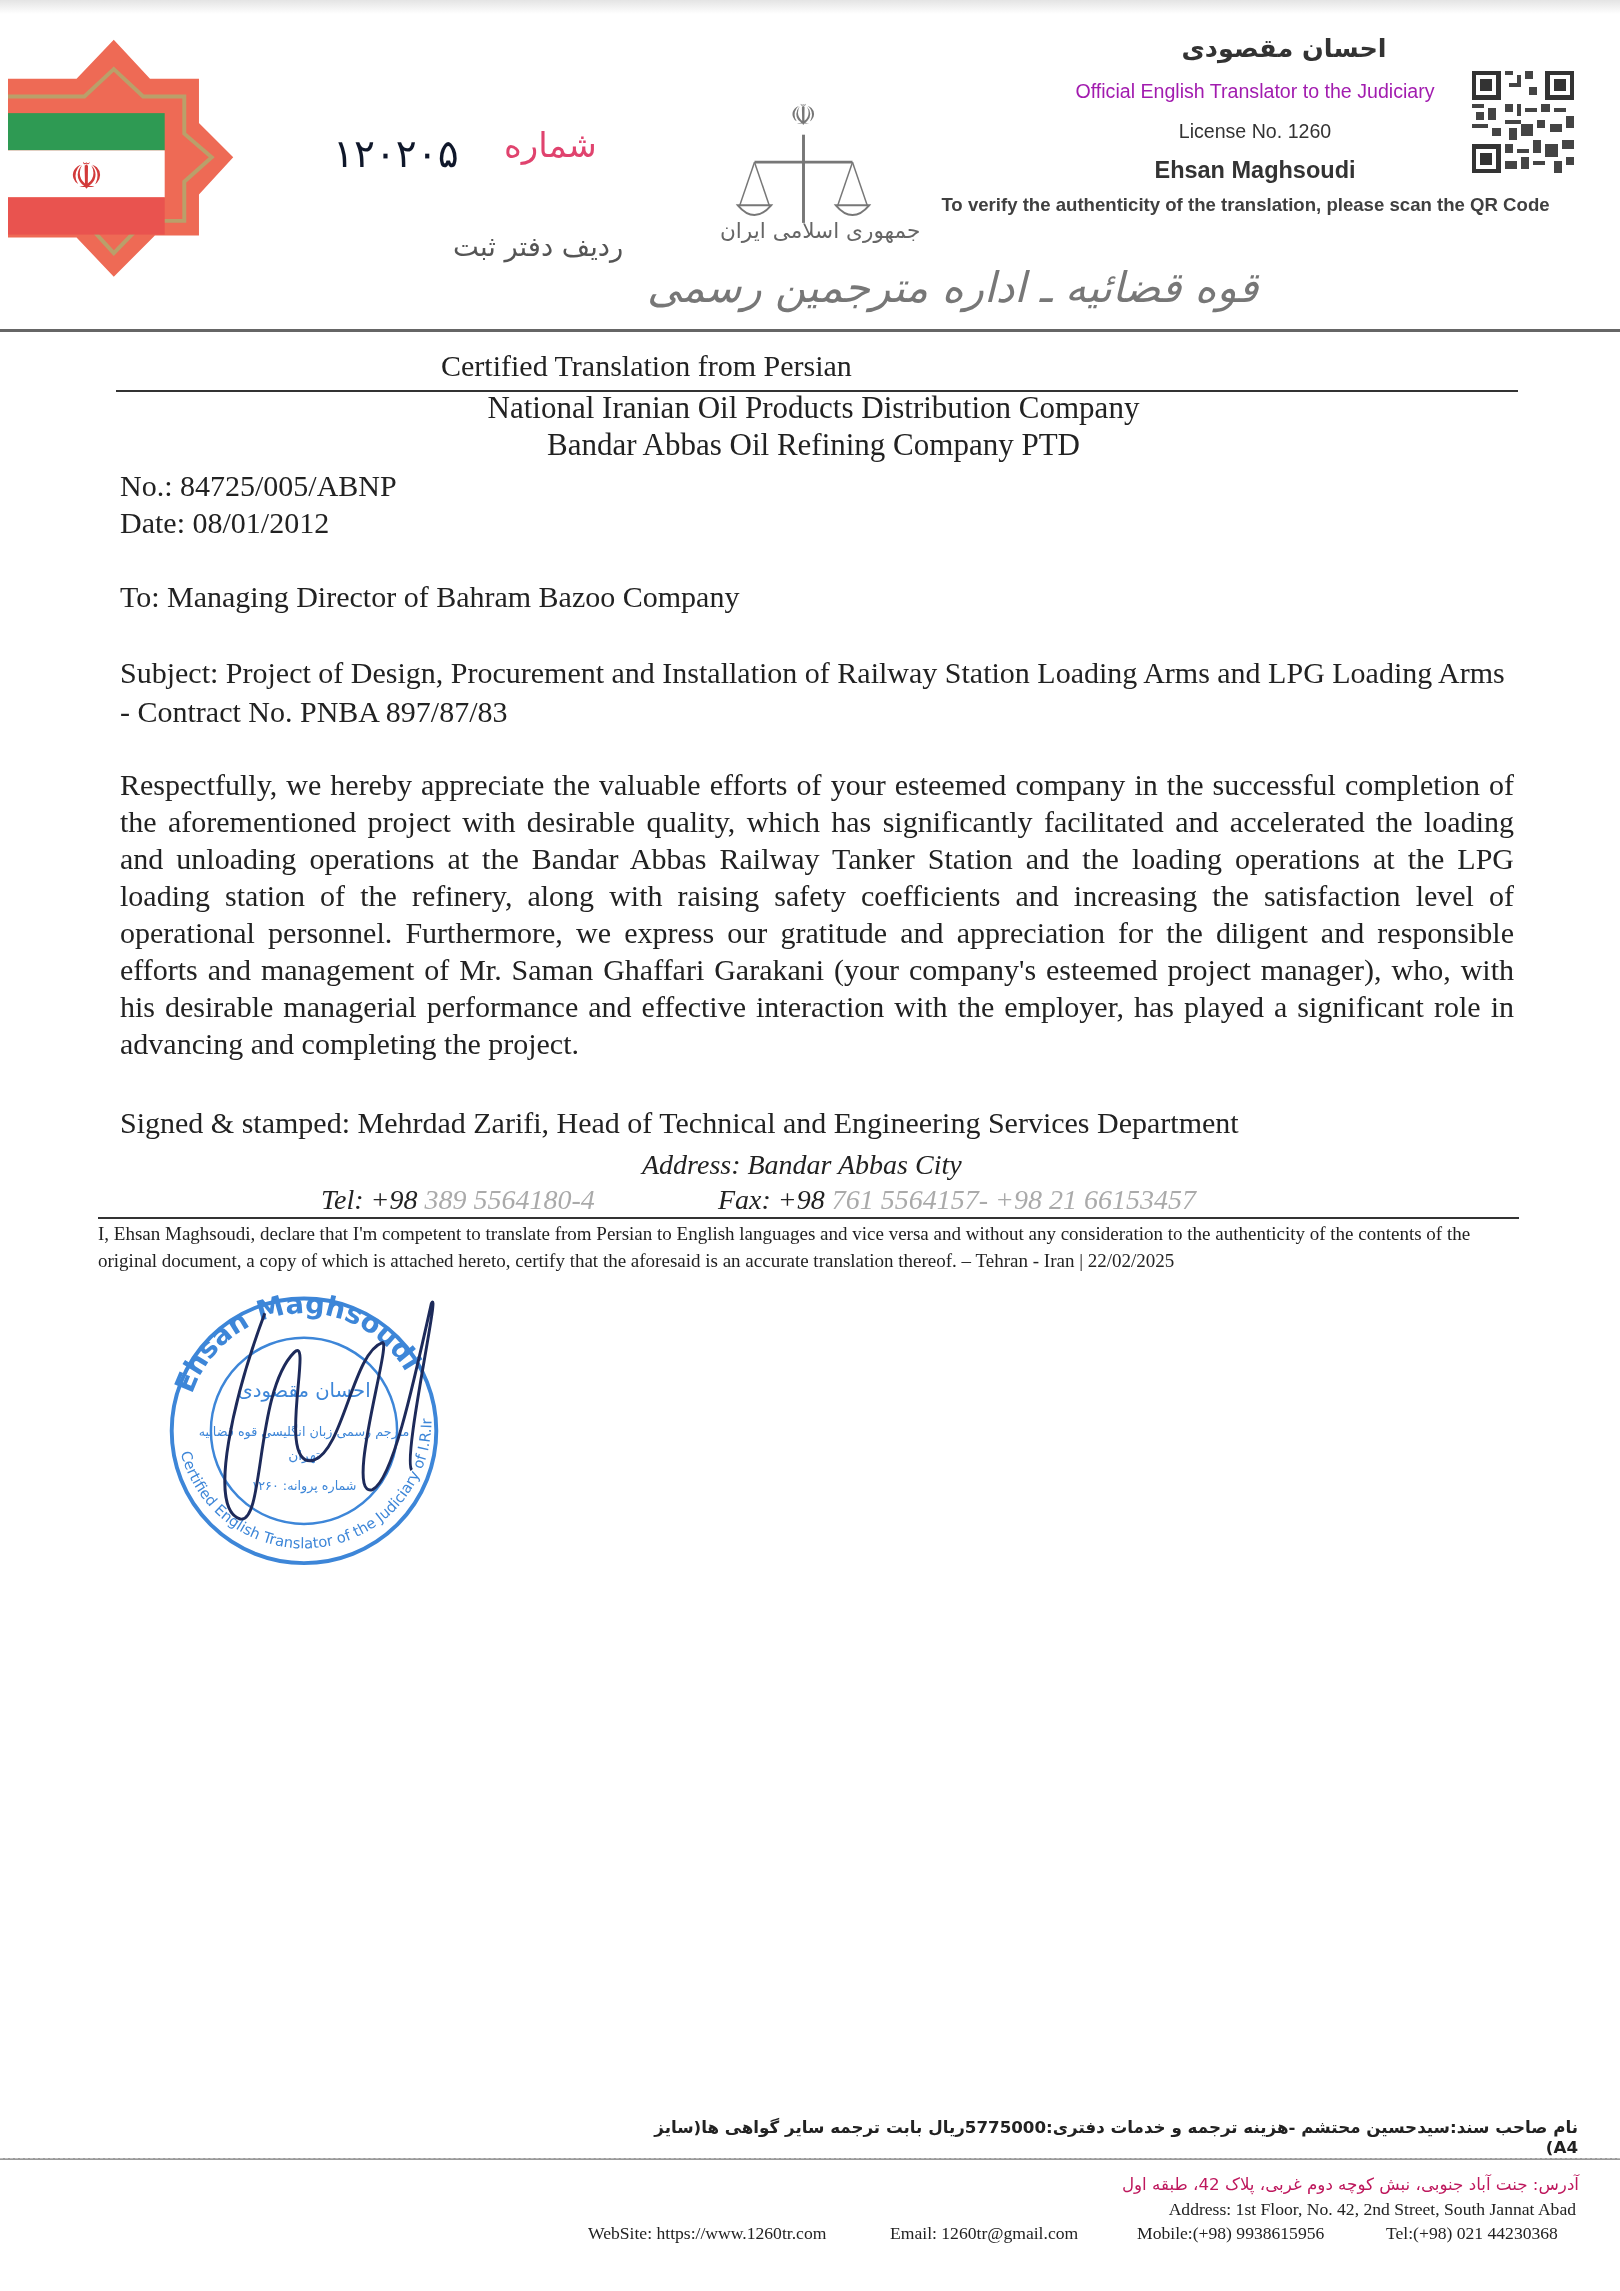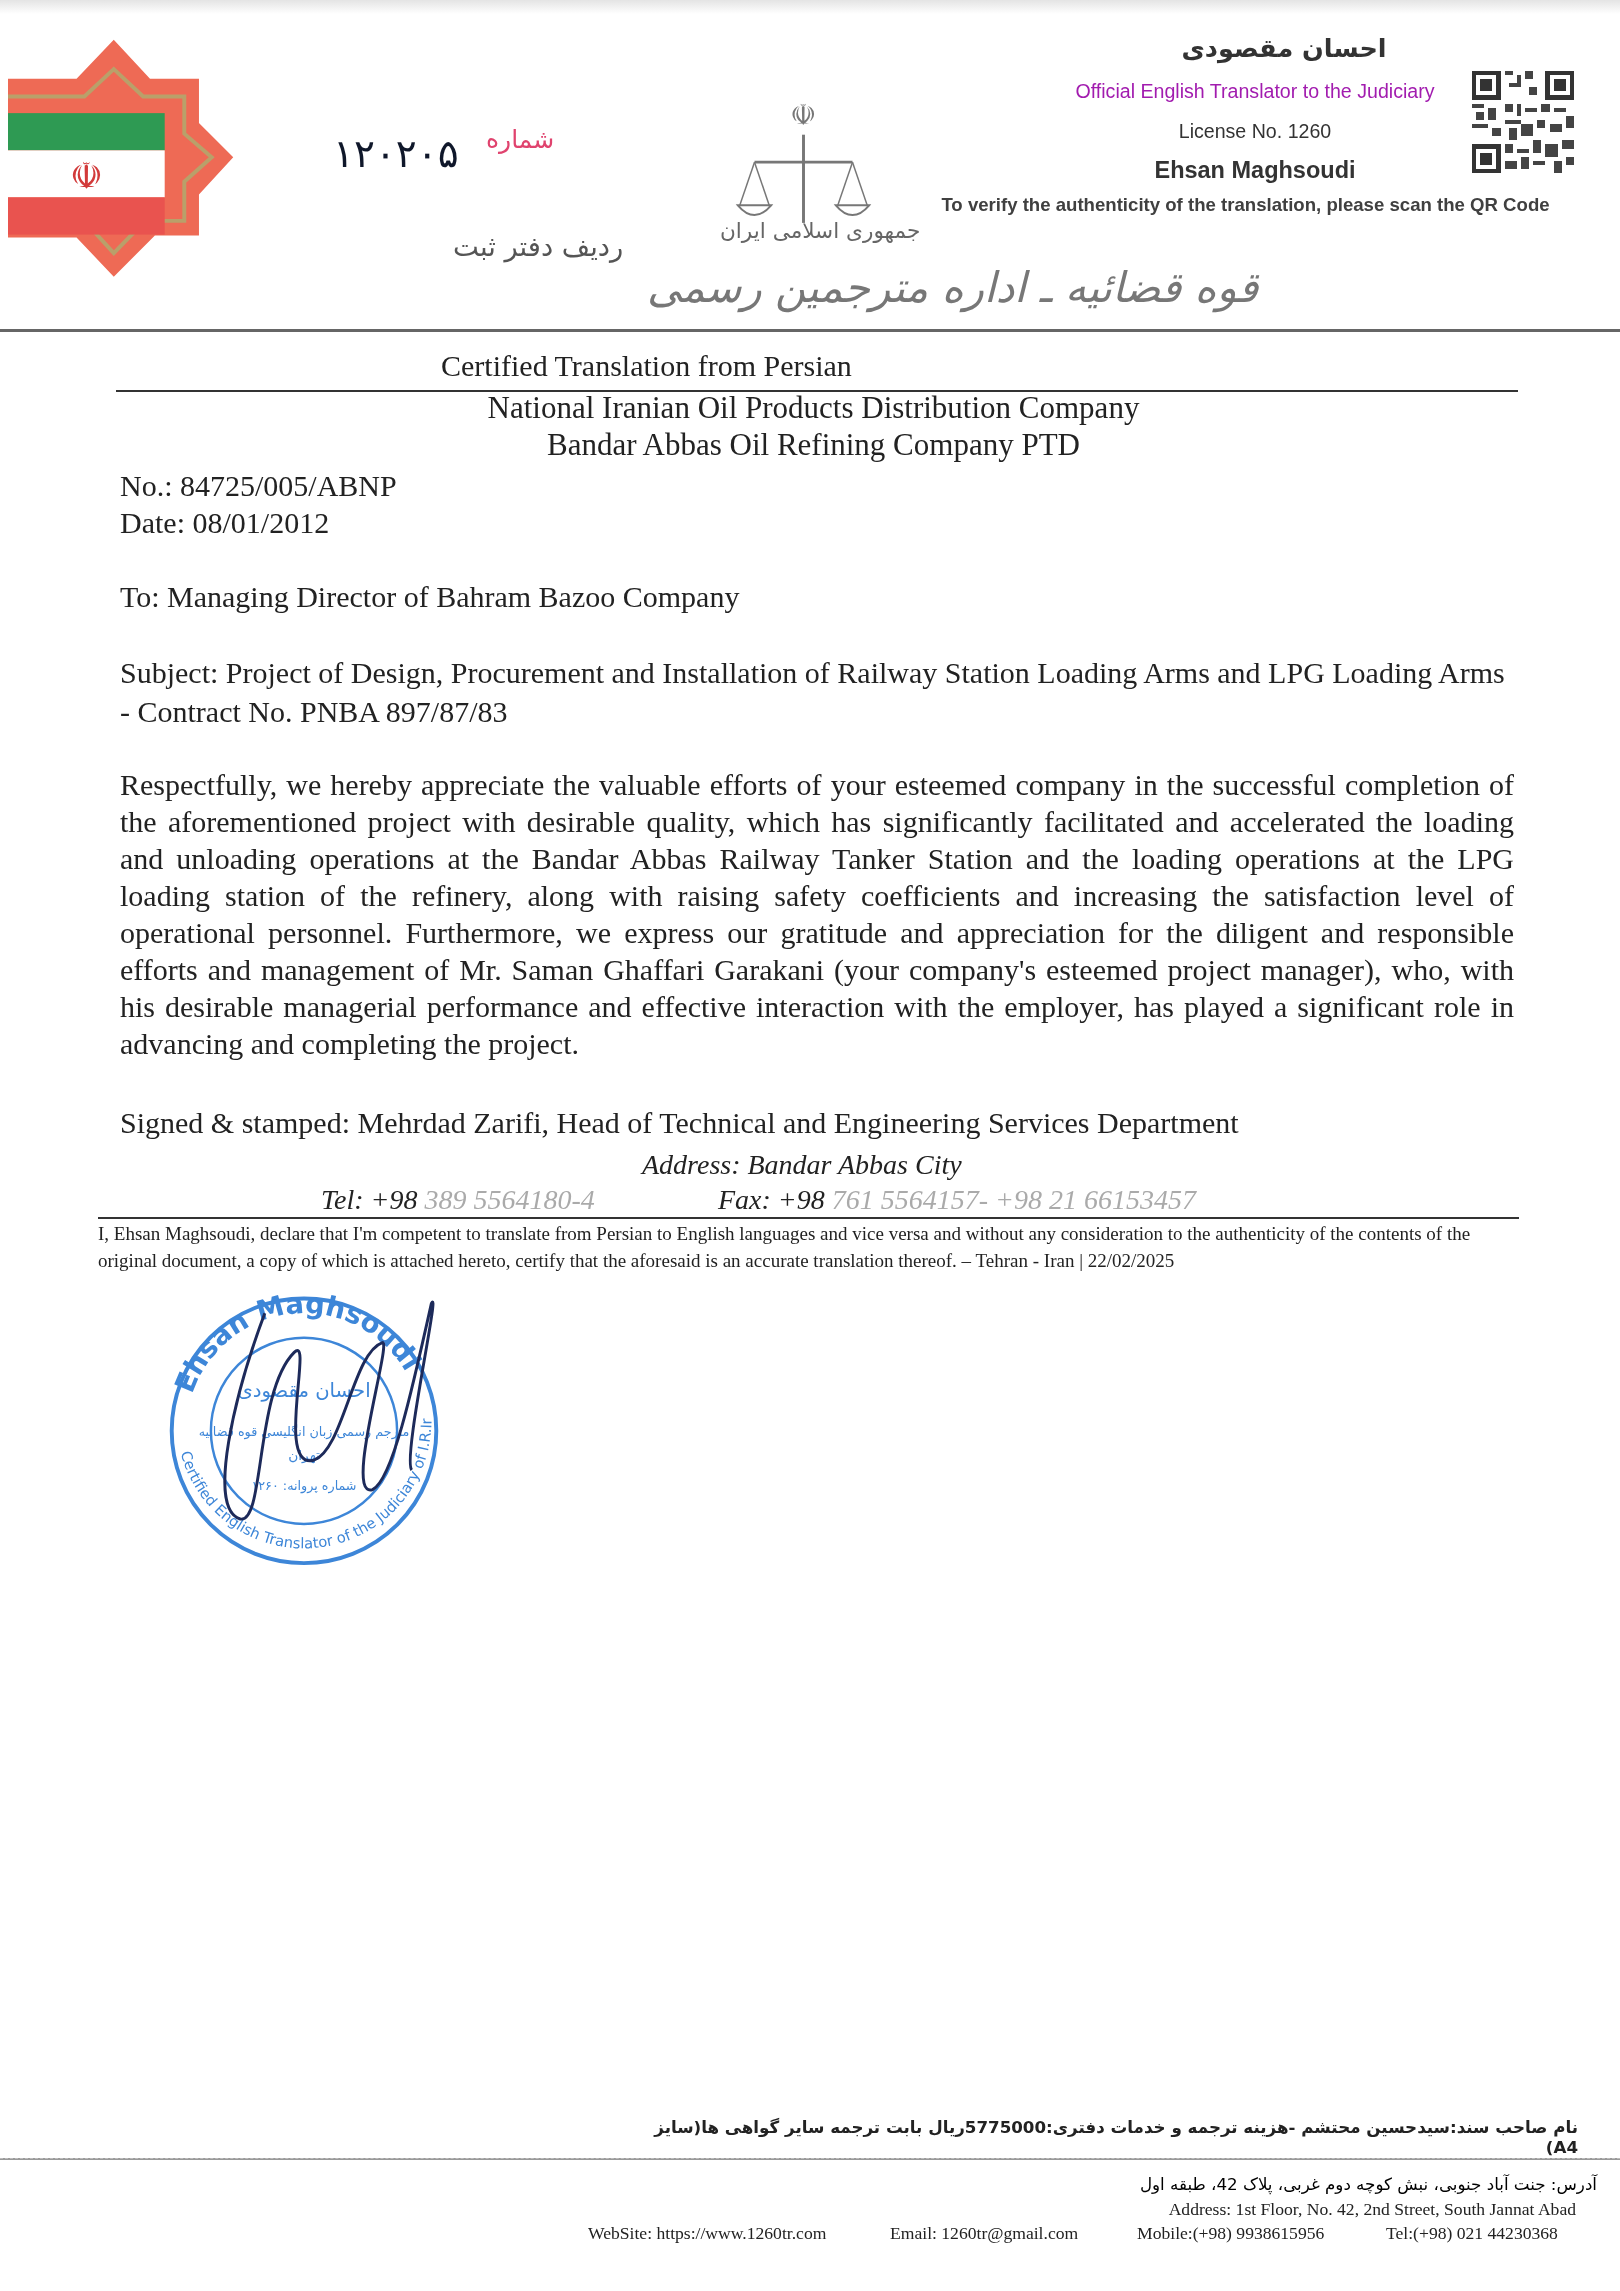--- a/index.html
+++ b/index.html
@@ -4,21 +4,21 @@
 <style>
   html, body { margin:0; padding:0; background:#fff; }
   body { width:1620px; height:2292px; position:relative; overflow:hidden; color:#222; font-family:"Liberation Serif", serif; }
   .abs { position:absolute; }
   .sans { font-family:"Liberation Sans", sans-serif; }
 
   
   .topshade { left:0; top:0; width:1620px; height:13.7px; background:linear-gradient(#e4e4e4,#fff); }
   .emblem-star { left:7.8px; top:19.6px; width:284px; height:294px; }
   .reg-num { left:333px; top:123px; font-size:39px; color:#0f172a; letter-spacing:3.9px; font-family:Liberation Serif, serif; direction:rtl;margin-top:8px; }
-  .reg-label { left:486px; top:125px; font-size:25px; color:#e0436e; font-family:"DejaVu Sans", sans-serif; direction:rtl; }
+  .reg-label { left:504px; top:125px; font-size:34px; color:#e0436e; font-family:"DejaVu Sans", sans-serif; direction:rtl; }
   .reg-row-label { left:453px; top:231px; font-size:27.4px; color:#555; font-family:"DejaVu Sans", sans-serif; direction:rtl; }
   .judiciary-logo { left:730px; top:76px; width:147px; height:186px; }
   .judiciary-caption { left:720px; top:218px; font-size:21.6px; color:#666; font-family:"DejaVu Sans", sans-serif; direction:rtl; }
   .judiciary-dept { left:647px; top:263px; font-size:42px; color:#777; font-family:"DejaVu Sans", sans-serif; direction:rtl; font-style:italic; }
 
   .tr-persian { left:1176px; top:33px; width:216px; text-align:center; font-size:25.5px; font-weight:bold; color:#333; font-family:"DejaVu Sans", sans-serif; direction:rtl; }
   .tr-title { left:1049px; top:80px; width:412px; text-align:center; font-size:19.6px; color:#a21caf; }
   .tr-license { left:1098px; top:120px; width:314px; text-align:center; font-size:19.6px; color:#333; }
   .tr-name { left:1098px; top:157px; width:314px; text-align:center; font-size:23.5px; font-weight:bold; color:#333; }
   .tr-verify { left:912px; top:194px; width:667px; text-align:center; font-size:18.6px; font-weight:bold; color:#404040; }
@@ -42,21 +42,21 @@
   .fax-line { left:718px; top:1184px; font-size:28px; font-style:italic; }
   .faded { color:#aaa; }
   .decl-rule { left:98px; top:1217px; width:1421px; height:2px; background:#333; }
   .declaration { left:98px; top:1221px; width:1421px; font-size:19px; line-height:26.5px; }
 
   .stamp { left:147px; top:1274px; width:314px; height:294px; }
 
   
   .fee-line { left:647px; top:2117px; width:931px; text-align:right; font-size:16.7px; font-weight:bold; color:#222; font-family:"DejaVu Sans", sans-serif; direction:rtl; }
   .footer-rule { left:0; top:2158px; width:1620px; height:1px; background:#999; border-top:1px dashed #bbb; }
-  .fa-address { left:881px; top:2174px; width:716px; text-align:right; font-size:16.7px; color:#000000; font-family:"DejaVu Sans", sans-serif; direction:rtl; }
+  .fa-address { left:863px; top:2174px; width:716px; text-align:right; font-size:16.7px; color:#be185d; font-family:"DejaVu Sans", sans-serif; direction:rtl; }
   .en-address { left:980px; top:2199px; width:596px; text-align:right; font-size:17.6px; }
   .website { left:588px; top:2223px; font-size:17.6px; }
   .email { left:890px; top:2223px; font-size:17.6px; }
   .mobile { left:1137px; top:2223px; font-size:17.6px; }
   .tel-footer { left:1386px; top:2223px; font-size:17.6px; }
 </style>
 </head>
 <body>
 
 <div class="abs topshade"></div>

